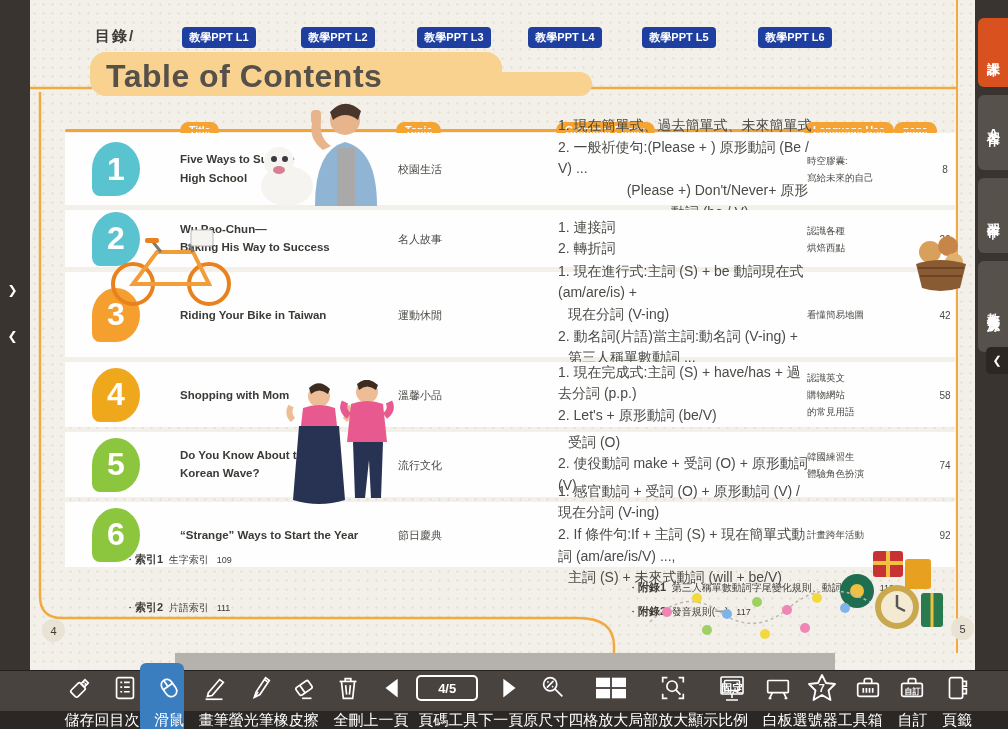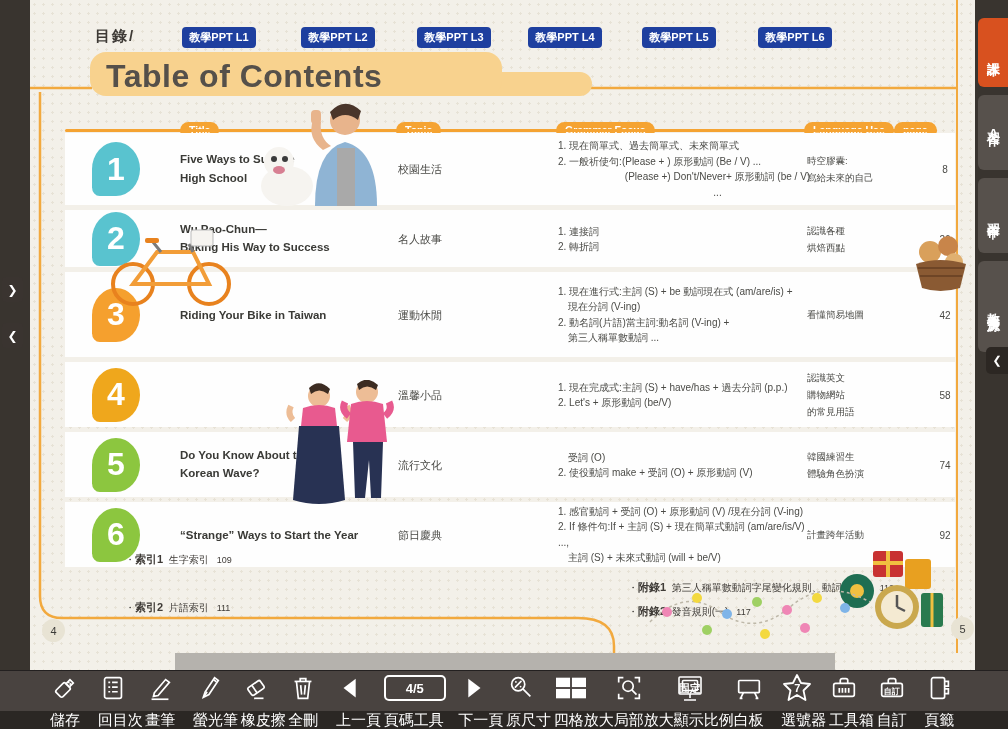--- a/index.html
+++ b/index.html
@@ -31,21 +31,21 @@
   .num { position:absolute; left:27px; top:50%; transform:translateY(-50%); width:48px; height:54px;
     border-radius:50% 50% 50% 16%; color:#fff; font-size:32px; font-weight:bold;
     display:flex; align-items:center; justify-content:center; }
   .blob-teal { background:#59c3cf; }
   .blob-orange { background:#f5a02e; }
   .blob-gold { background:#efa71c; }
   .blob-green { background:#8cc63f; }
   .col { position:absolute; top:50%; transform:translateY(-50%); }
   .title-col { left:115px; width:205px; font-size:11.5px; font-weight:bold; color:#3a3a36; line-height:1.65; }
   .topic-col { left:333px; width:95px; font-size:11px; color:#4a4a46; }
-  .grammar-col { left:493px; width:255px; font-size:10px; color:#4a4a46; line-height:1.55; }
+  .grammar-col { left:493px; width:255px; font-size:14px; color:#4a4a46; line-height:1.55; }
   .lang-col { left:742px; width:115px; font-size:9.5px; color:#4a4a46; line-height:1.8; }
   .page-col { left:860px; width:40px; text-align:center; font-size:10px; color:#4a4a46; }
   .ind1 { padding-left:10px; }
   .ind2 { padding-left:64px;text-align:center; }
 
   
   .idx-item { position:absolute; font-size:10px; color:#3f3b37; white-space:nowrap; }
   .idx-item .b { font-weight:bold; font-size:11px; }
   .idx-item .pg { font-size:9px; margin-left:8px; }
 
@@ -67,21 +67,21 @@
     writing-mode:vertical-rl; text-orientation:upright; font-size:13px; font-weight:bold; letter-spacing:2px;
     display:flex; align-items:center; justify-content:center; cursor:pointer; background:#57514c; }
   .vtab.active { background:#d8511f; }
   .tab-chevron { position:absolute; left:11px; top:347px; width:22px; height:27px; background:#2c2723;
     border-radius:5px 0 0 5px; color:#fff; font-size:11px; display:flex; align-items:center; justify-content:center; cursor:pointer; }
 
   
   .toolbar { position:absolute; left:0; bottom:0; width:1008px; height:59px;
     background:linear-gradient(to bottom,#494340 0,#494340 40px,#2b2724 40px,#2b2724 100%);
     border-top:1px solid #232020; display:flex; align-items:stretch; padding:0 36px 0 50px; z-index:5; }
-  .tool { position:relative; flex:1 1 46px; display:flex; flex-direction:column; align-items:flex-start; cursor:pointer; }
+  .tool { position:relative; flex:1 1 46px; display:flex; flex-direction:column; align-items:flex-end; cursor:pointer; }
   .tool.wide { flex:1.55 1 72px; }
   .tool.active { background:#3b7ec0; border-radius:6px 6px 0 0; margin-top:-8px; padding-top:8px; }
   .ticon { height:40px; display:flex; align-items:center; justify-content:center; position:relative; }
   .tlabel { height:19px; line-height:18px; font-size:15px; font-weight:normal; color:#fff; white-space:nowrap;margin-top:6px; }
   .pgbox { border:2px solid #fff; border-radius:5px; width:62px; height:26px; color:#fff;
     font-size:13px; font-weight:bold; display:flex; align-items:center; justify-content:center; }
   .icon-ov { position:absolute; color:#fff; font-weight:bold; text-align:center; pointer-events:none; }
 </style>
 </head>
 <body>
@@ -165,20 +165,23 @@
       <div class="ind1">第三人稱單數動詞 ...</div>
     </div>
     <div class="col lang-col">
       <div>看懂簡易地圖</div>
     </div>
     <div class="col page-col">42</div>
   </div>
 
   <div class="row" style="top:362px;height:65px">
     <div class="num blob-gold">4</div>
+    <div class="col title-col">
+      <div>Shopping with Mom</div>
+    </div>
     <div class="col topic-col">溫馨小品</div>
     <div class="col grammar-col">
       <div>1. 現在完成式:主詞 (S) + have/has + 過去分詞 (p.p.)</div>
       <div>2. Let's + 原形動詞 (be/V)</div>
     </div>
     <div class="col lang-col">
       <div>認識英文</div>
         <div>購物網站</div>
         <div>的常見用語</div>
     </div>
@@ -340,20 +343,31 @@
   <div class="tool">
     <div class="ticon">
       <svg width="30" height="30" viewBox="0 0 32 32" fill="none" stroke="#fff" stroke-width="1.8">
         <rect x="7" y="5" width="18" height="22" rx="2"></rect>
           <path d="M11,10 h2 M15,10 h6 M11,15 h2 M15,15 h6 M11,20 h2 M15,20 h6"></path>
       </svg>
     </div>
     <div class="tlabel">回目次</div>
   </div>
 
+  <div class="tool active">
+    <div class="ticon">
+      <svg width="30" height="30" viewBox="0 0 32 32" fill="none" stroke="#fff" stroke-width="1.8">
+        <g transform="rotate(-35 16 16)">
+            <rect x="10" y="6" width="12" height="20" rx="6"></rect>
+            <path d="M16,6 v8 M10,14 h12"></path>
+          </g>
+      </svg>
+    </div>
+    <div class="tlabel">滑鼠</div>
+  </div>
 
   <div class="tool">
     <div class="ticon">
       <svg width="30" height="30" viewBox="0 0 32 32" fill="none" stroke="#fff" stroke-width="1.8">
         <path d="M10,21 L22,7 L26,10 L14,24 L9,25 Z"></path>
           <path d="M7,28 h18"></path>
       </svg>
     </div>
     <div class="tlabel">畫筆</div>
   </div>

